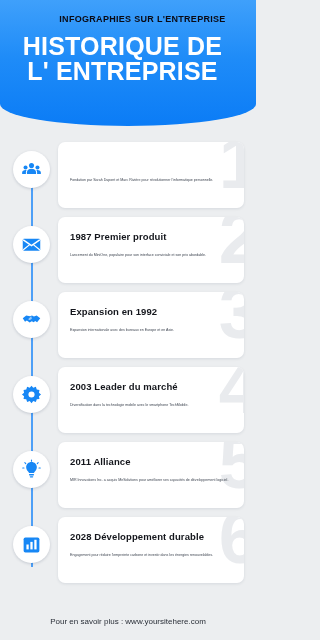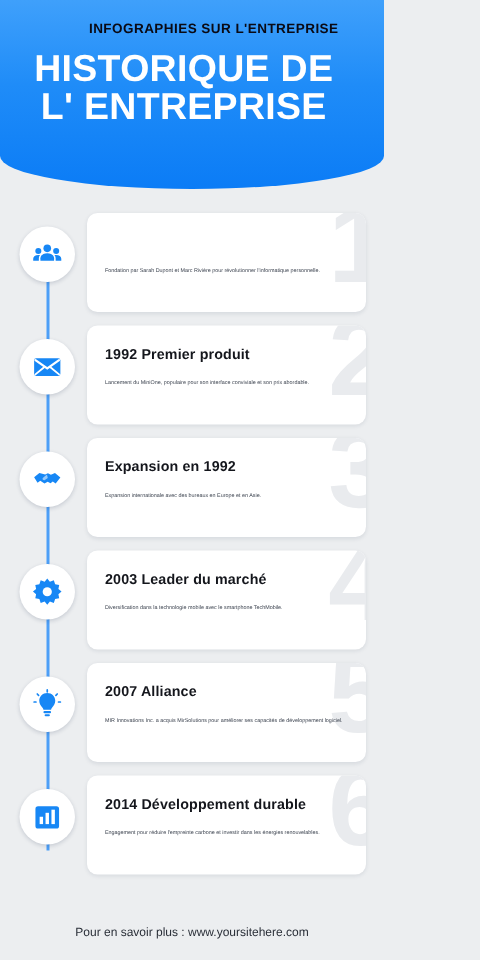--- a/index.html
+++ b/index.html
@@ -130,21 +130,21 @@
         <span>
           <svg width="21" height="21" viewBox="0 0 24 24" fill="#1787f5">
             <rect x="2" y="5.5" width="20" height="13.5" rx="1.6"></rect>
             <path d="M3 7l9 6.2L21 7" stroke="#ffffff" stroke-width="1.7" fill="none" stroke-linecap="round"></path>
             <path d="M3 17.8l6.6-5.4M21 17.8l-6.6-5.4" stroke="#ffffff" stroke-width="1.4" fill="none" stroke-linecap="round"></path>
           </svg>
         </span>
       </div>
       <div class="card">
         <div class="ghost">2</div>
-        <div class="card-title">1992 Premier produit</div>
+        <div class="card-title">1987 Premier produit</div>
         <div class="card-desc">Lancement du MiniOne, populaire pour son interface conviviale et son prix abordable.</div>
       </div>
     </div>
 
     <div class="item">
       <div class="badge">
         <span>
           <svg width="21" height="21" viewBox="0 0 24 24" fill="#1787f5">
             <path d="M2 10.5l4-3.2 4.4 1.1 2.1-.9 2.3 1 3.1-1.2 4.1 3.3-3.6 4.6-2.2-1.5-1.7 1.3-2.2-1.1-2.4 1.4-3.2-2.2-2.1 1.6z"></path>
             <path d="M11.8 8.4l-3 2.4c-.5.4-.5 1.1-.1 1.5.4.4 1 .5 1.5.2l2.2-1.4" fill="#ffffff" opacity=".55"></path>
@@ -180,39 +180,39 @@
           <svg width="21" height="21" viewBox="0 0 24 24" fill="#1787f5">
             <path d="M12 3.4c-3.5 0-6.1 2.6-6.1 5.9 0 2.2 1.2 3.7 2.2 4.9.6.7.9 1.2 1 1.9h5.8c.1-.7.4-1.2 1-1.9 1-1.2 2.2-2.7 2.2-4.9 0-3.3-2.6-5.9-6.1-5.9z"></path>
             <rect x="9.1" y="17.2" width="5.8" height="1.6" rx=".8"></rect>
             <rect x="10" y="19.6" width="4" height="1.5" rx=".75"></rect>
             <path d="M12 1.1v1.4M4.4 4.2l1 1M19.6 4.2l-1 1M2 10.3h1.4M20.6 10.3H22" stroke="#1787f5" stroke-width="1.3" stroke-linecap="round"></path>
           </svg>
         </span>
       </div>
       <div class="card">
         <div class="ghost">5</div>
-        <div class="card-title">2007 Alliance</div>
+        <div class="card-title">2011 Alliance</div>
         <div class="card-desc">MIR Innovations Inc. a acquis MirSolutions pour améliorer ses capacités de développement logiciel.</div>
       </div>
     </div>
 
     <div class="item">
       <div class="badge">
         <span>
           <svg width="21" height="21" viewBox="0 0 24 24" fill="#1787f5">
             <rect x="3" y="4" width="18" height="17" rx="2"></rect>
             <rect x="6.2" y="12" width="2.6" height="5.6" fill="#ffffff"></rect>
             <rect x="10.7" y="9" width="2.6" height="8.6" fill="#ffffff"></rect>
             <rect x="15.2" y="6.6" width="2.6" height="11" fill="#ffffff"></rect>
           </svg>
         </span>
       </div>
       <div class="card">
         <div class="ghost">6</div>
-        <div class="card-title">2014 Développement durable</div>
+        <div class="card-title">2028 Développement durable</div>
         <div class="card-desc">Engagement pour réduire l'empreinte carbone et investir dans les énergies renouvelables.</div>
       </div>
     </div>
 
   </div>
 
   <div class="footer">Pour en savoir plus : www.yoursitehere.com</div>
 
 </div>
 

